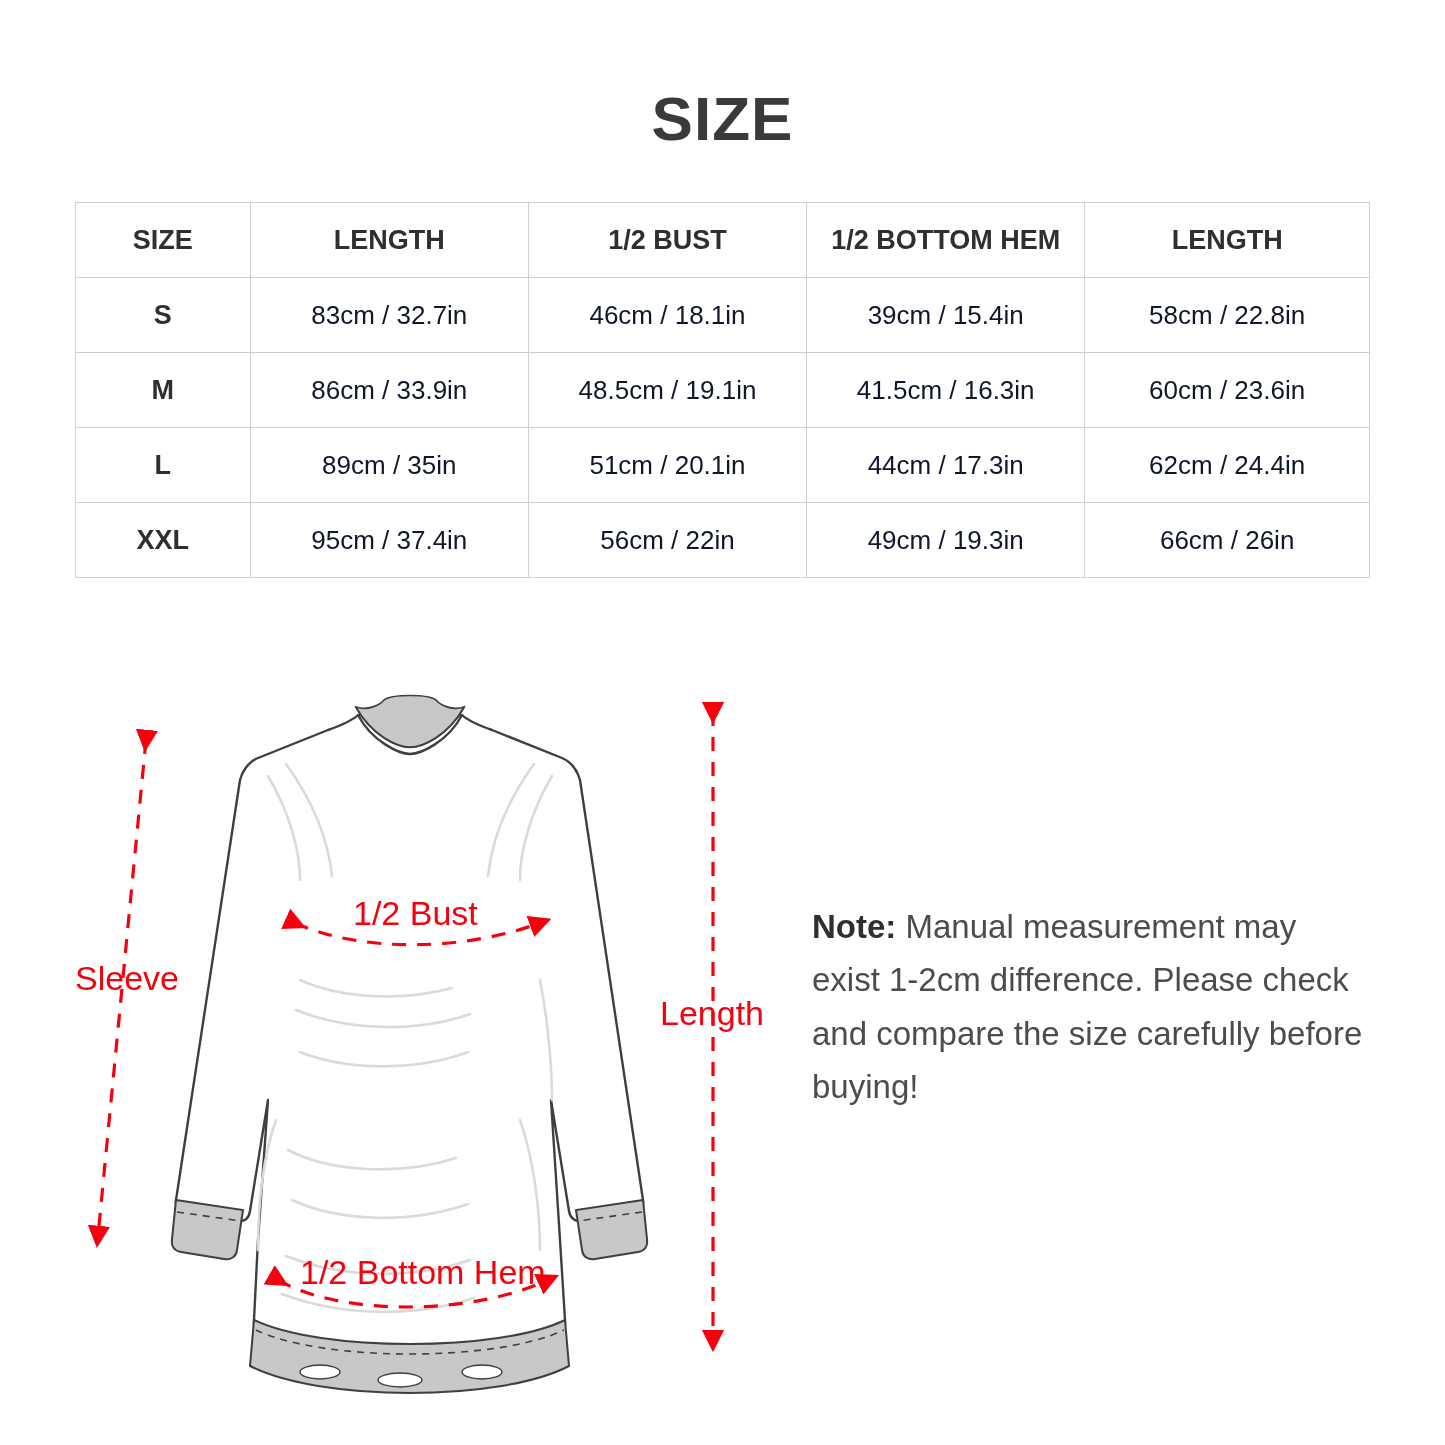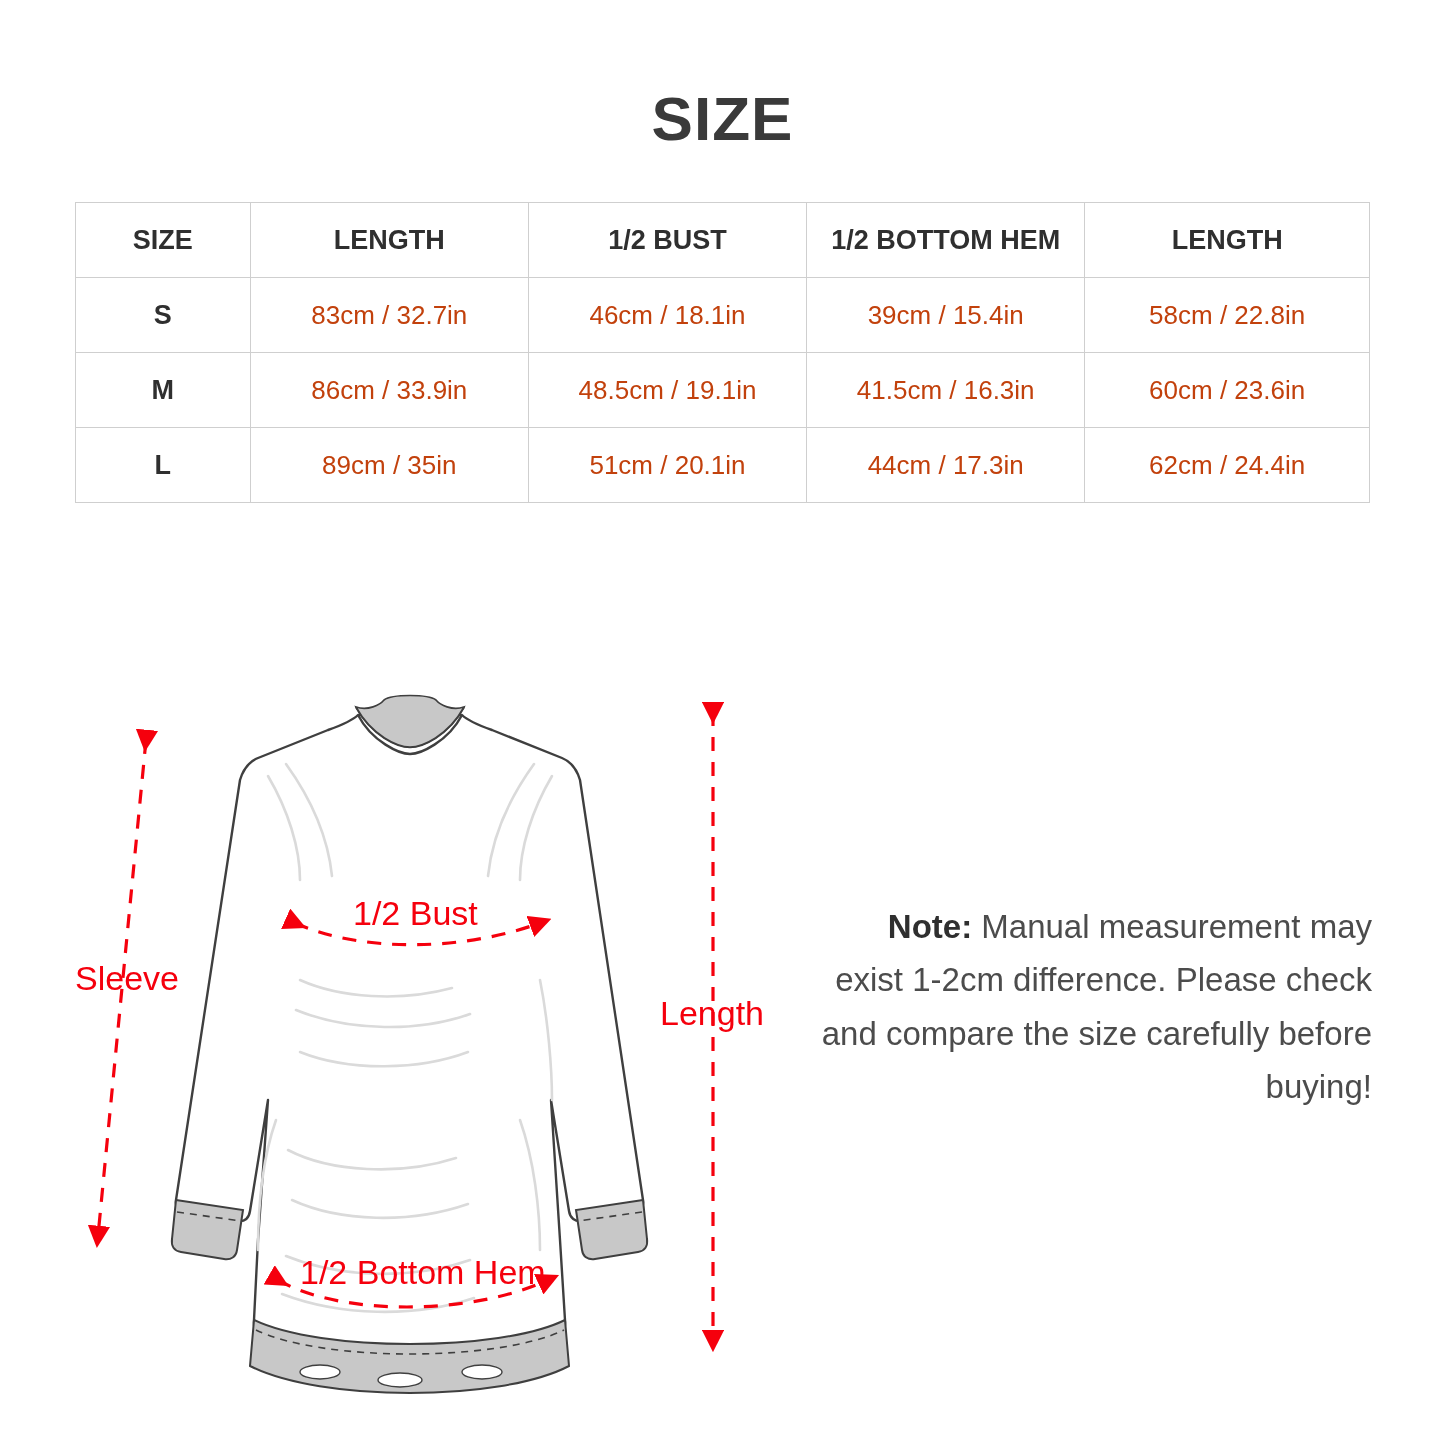--- a/index.html
+++ b/index.html
@@ -34,21 +34,21 @@
   }
   table.size-table {
     border-collapse: collapse;
     width: 100%;
     table-layout: fixed;
   }
   table.size-table th,
   table.size-table td {
     border: 1px solid #cfcfcf;
     text-align: center;
-    color: #c2410c;
+    color: #0f172a;
   }
   table.size-table th {
     font-size: 27px;
     font-weight: bold;
     height: 72px;
     color: #2f2f2f;
   }
   table.size-table td {
     font-size: 26px;
     height: 72px;
@@ -79,21 +79,20 @@
 
   
   .note {
     position: absolute;
     left: 812px;
     top: 900px;
     width: 560px;
     font-size: 33px;
     line-height: 1.62;
     color: #4c4c4c;
-    text-align: right;
   }
   .note b {
     color: #2f2f2f;
     font-weight: bold;
   }
 </style>
 </head>
 <body>
 
 <div class="title">SIZE</div>
@@ -130,20 +129,27 @@
         <td>48.5cm / 19.1in</td>
         <td>41.5cm / 16.3in</td>
         <td>60cm / 23.6in</td>
       </tr>
       <tr>
         <td class="size-cell">L</td>
         <td>89cm / 35in</td>
         <td>51cm / 20.1in</td>
         <td>44cm / 17.3in</td>
         <td>62cm / 24.4in</td>
+      </tr>
+      <tr>
+        <td class="size-cell">XXL</td>
+        <td>95cm / 37.4in</td>
+        <td>56cm / 22in</td>
+        <td>49cm / 19.3in</td>
+        <td>66cm / 26in</td>
       </tr>
     </tbody>
   </table>
 </div>
 
 <div class="diagram">
   <svg width="1445" height="765" viewBox="0 0 1445 765" xmlns="http://www.w3.org/2000/svg">
     <defs>
       <marker id="arrHead" markerWidth="7" markerHeight="7" refX="3.2" refY="3.5" orient="auto">
         <polygon points="0,0 7,3.5 0,7" fill="#f5000d"></polygon>

